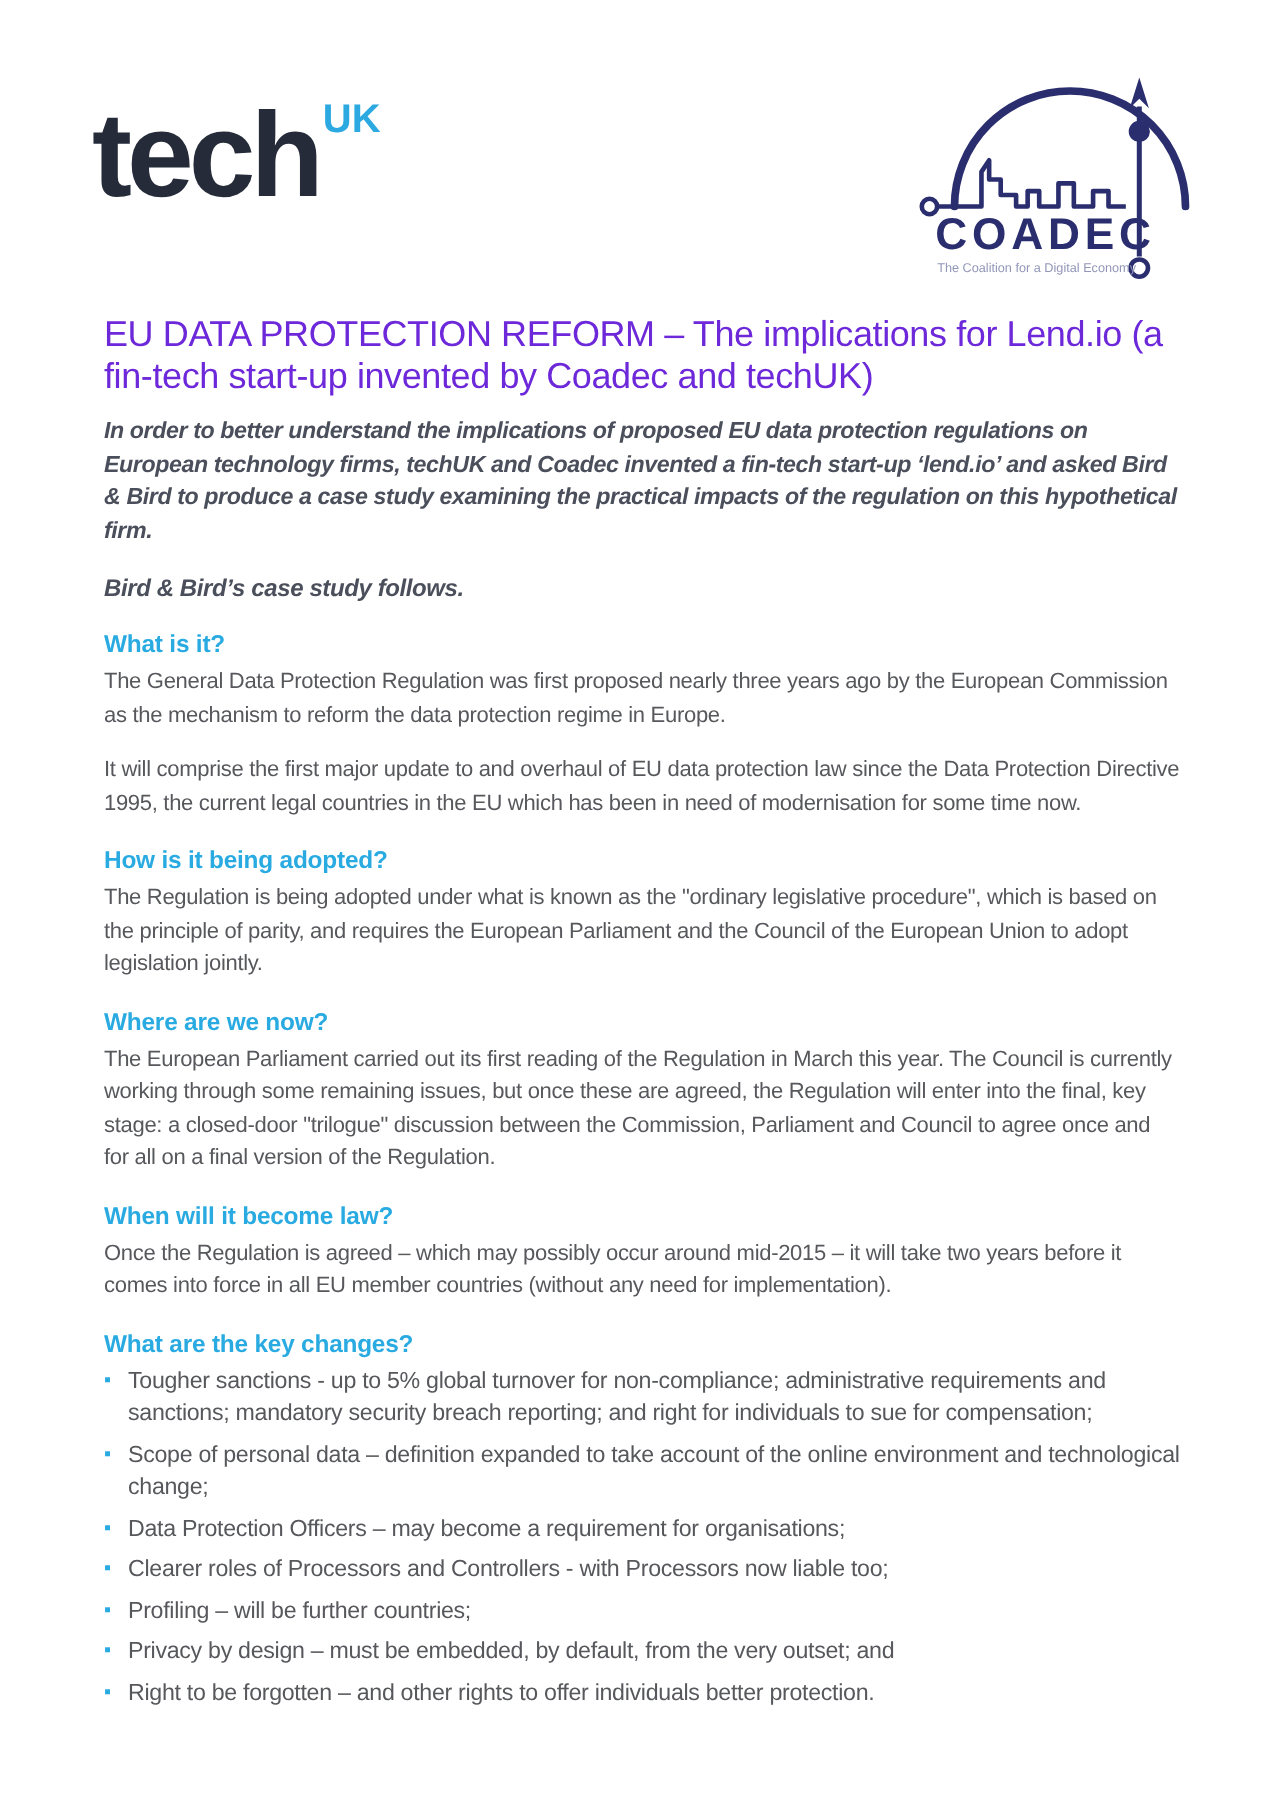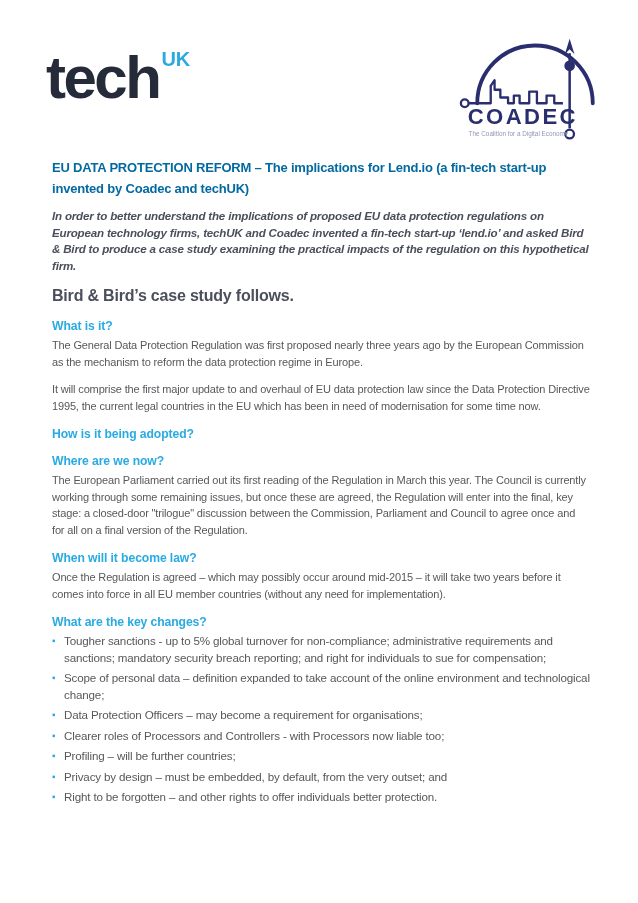--- a/index.html
+++ b/index.html
@@ -27,30 +27,30 @@
   .coadec {
     position:absolute; left:458px; top:20px;
     width:154px; height:128px;
   }
   
   .content {
     position:absolute; left:52px; top:157px; width:538px;
     color:#57585c;
   }
   .doc-title {
-    font-size:13px; font-weight:700; line-height:21px;
-    letter-spacing:-0.2px; color:#0369a1; margin-bottom:9px;
+    font-size:18px; font-weight:400; line-height:21px;
+    letter-spacing:-0.2px; color:#6d28d9; margin-bottom:9px;
   }
   .intro {
     font-size:11.6px; font-weight:700; font-style:italic;
     line-height:16.5px; letter-spacing:-0.2px; color:#4a4f5b;
     margin-bottom:13px;
   }
   .intro-note {
-    font-size:16px; font-weight:700; 
+    font-size:12px; font-weight:700; font-style:italic;
     letter-spacing:-0.2px; color:#4a4f5b; margin-bottom:14px;
   }
   .section-heading {
     font-size:12.2px; font-weight:700; letter-spacing:-0.1px;
     color:#29abe2; margin:13px 0 4px 0;
   }
   .para {
     font-size:11px; line-height:16.5px; letter-spacing:-0.15px;
     color:#57585c; margin-bottom:11px;
   }
@@ -102,20 +102,23 @@
   <section>
     <h2 class="section-heading">What is it?</h2>
     <div>
             <p class="para">The General Data Protection Regulation was first proposed nearly three years ago by the European Commission as the mechanism to reform the data protection regime in Europe.</p>
             <p class="para">It will comprise the first major update to and overhaul of EU data protection law since the Data Protection Directive 1995, the current legal countries in the EU which has been in need of modernisation for some time now.</p>
           </div>
   </section>
 
   <section>
     <h2 class="section-heading">How is it being adopted?</h2>
+    <div>
+            <p class="para">The Regulation is being adopted under what is known as the "ordinary legislative procedure", which is based on the principle of parity, and requires the European Parliament and the Council of the European Union to adopt legislation jointly.</p>
+          </div>
   </section>
 
   <section>
     <h2 class="section-heading">Where are we now?</h2>
     <div>
             <p class="para">The European Parliament carried out its first reading of the Regulation in March this year. The Council is currently working through some remaining issues, but once these are agreed, the Regulation will enter into the final, key stage: a closed-door "trilogue" discussion between the Commission, Parliament and Council to agree once and for all on a final version of the Regulation.</p>
           </div>
   </section>
 
   <section>

